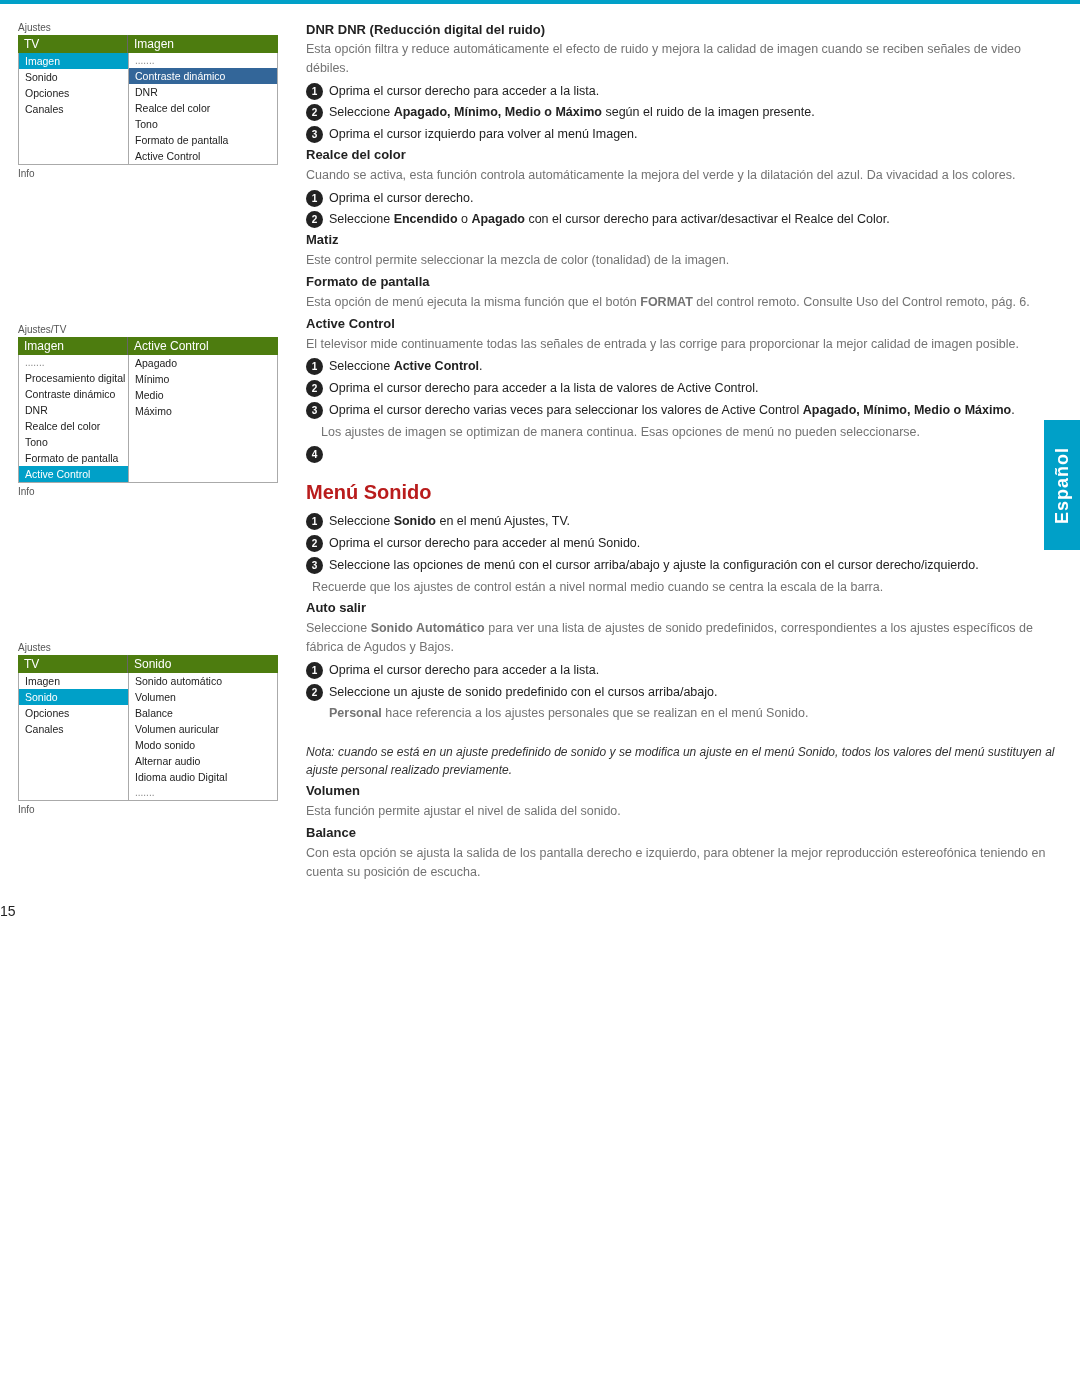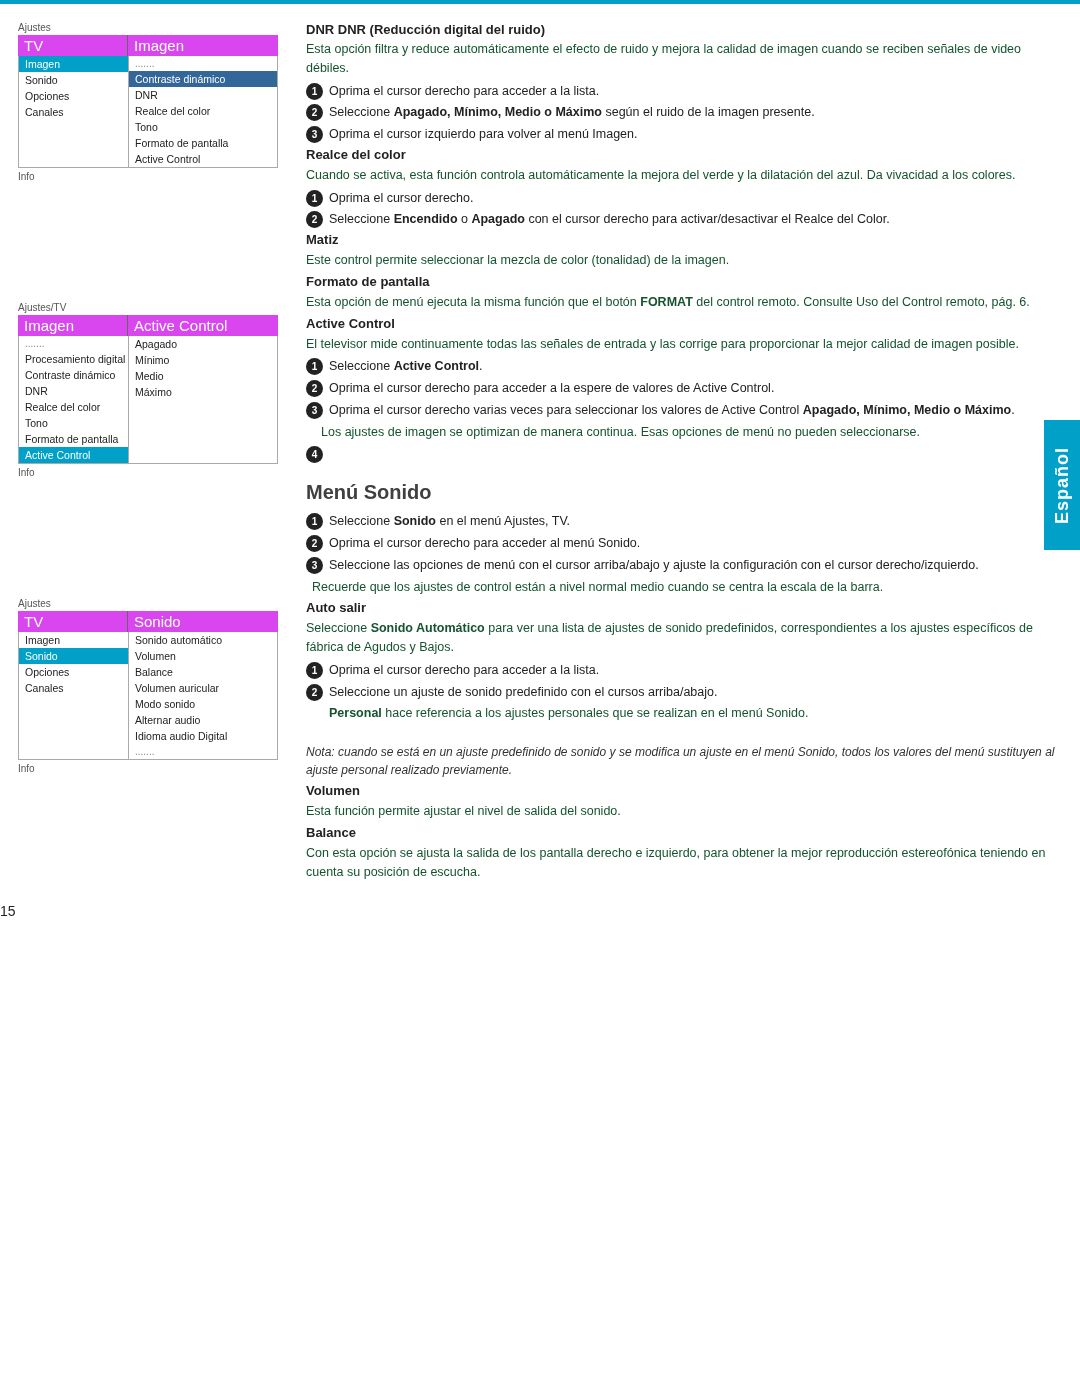--- a/index.html
+++ b/index.html
@@ -26,40 +26,40 @@
       padding: 18px 0 0 0;
     }
 
     
     .left-col {
       width: 290px;
       flex-shrink: 0;
       padding: 0 12px 0 18px;
       display: flex;
       flex-direction: column;
-      gap: 20px;
+      gap: 45px;
     }
 
     
     .menu-panel {
       border: none;
       font-size: 11px;
     }
 
     .menu-panel .panel-label {
       font-size: 10px;
       color: #555;
       margin-bottom: 2px;
     }
 
     .menu-panel .panel-header {
       display: flex;
-      background: #d946ef;
+      background: #4d7c0f;
       color: #fff;
-      font-size: 15px;
+      font-size: 12px;
     }
 
     .menu-panel .panel-header .col-tv {
       width: 110px;
       padding: 2px 6px;
       border-right: 1px solid #666;
     }
 
     .menu-panel .panel-header .col-right {
       flex: 1;
@@ -145,21 +145,21 @@
       margin-top: 14px;
     }
 
     .section-title:first-child {
       margin-top: 0;
     }
 
     .body-text {
       font-size: 12.5px;
       line-height: 1.5;
-      color: #14532d;
+      color: #737373;
       margin-bottom: 4px;
     }
 
     .italic-text {
       font-style: italic;
       font-size: 12px;
       color: #333;
       margin-bottom: 4px;
       line-height: 1.5;
       margin-top: 20px;
@@ -186,21 +186,21 @@
       font-weight: bold;
       flex-shrink: 0;
       margin-right: 6px;
       margin-top: 1px;
     }
 
     .section-big-title {
       font-size: 20px;
       font-weight: bold;
       margin: 18px 0 8px 0;
-      color: #404040;
+      color: #b91c1c;
     }
 
     .page-number {
       font-size: 14px;
       padding: 18px 0 10px 0;
       color: #222;
     }
 
     
     .dnr-title {
@@ -346,21 +346,21 @@
 
     <div>
       <div class="section-title">Active Control</div>
       <div class="body-text">El televisor mide continuamente todas las señales de entrada y las corrige para proporcionar la mejor calidad de imagen posible.</div>
       <div class="numbered-item">
         <span class="num-circle">1</span>
         <span>Seleccione <strong>Active Control</strong>.</span>
       </div>
       <div class="numbered-item">
         <span class="num-circle">2</span>
-        <span>Oprima el cursor derecho para acceder a la espere de valores de Active Control.</span>
+        <span>Oprima el cursor derecho para acceder a la lista de valores de Active Control.</span>
       </div>
       <div class="numbered-item">
         <span class="num-circle">3</span>
         <span>Oprima el cursor derecho varias veces para seleccionar los valores de Active Control <strong>Apagado, Mínimo, Medio o Máximo</strong>.</span>
       </div>
       <div class="body-text" style="margin-left:15px; margin-top:2px;">Los ajustes de imagen se optimizan de manera continua. Esas opciones de menú no pueden seleccionarse.</div>
       <div class="numbered-item">
         <span class="num-circle">4</span>
       </div>
     </div>

